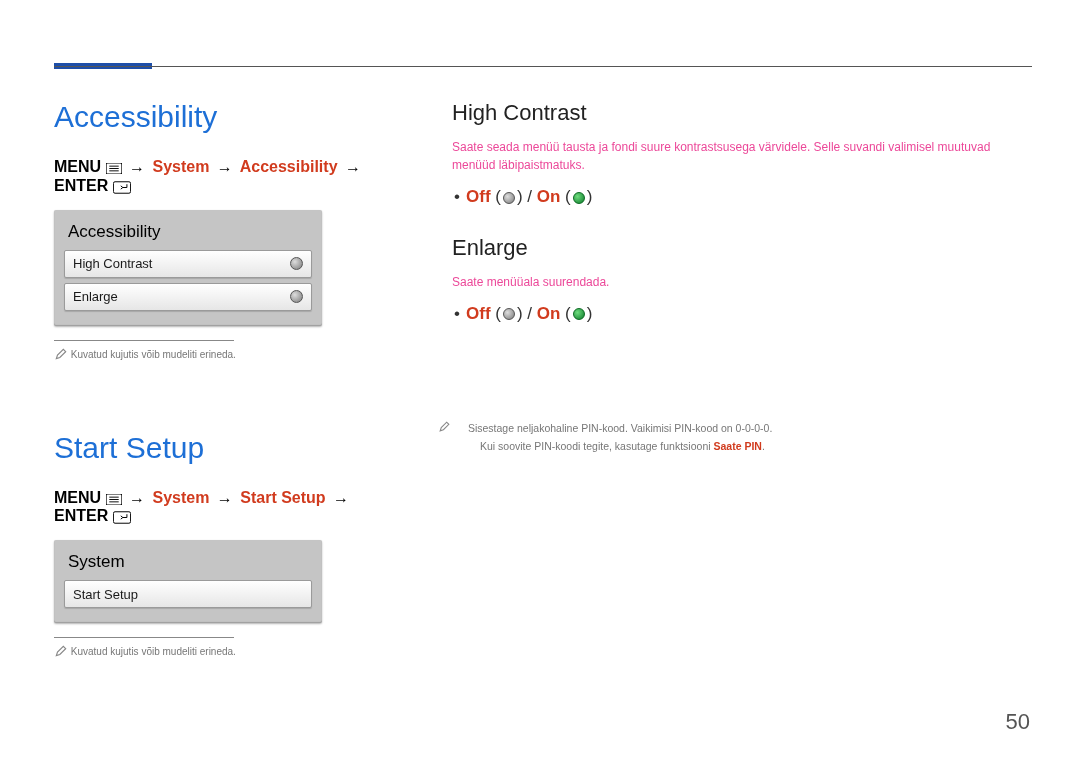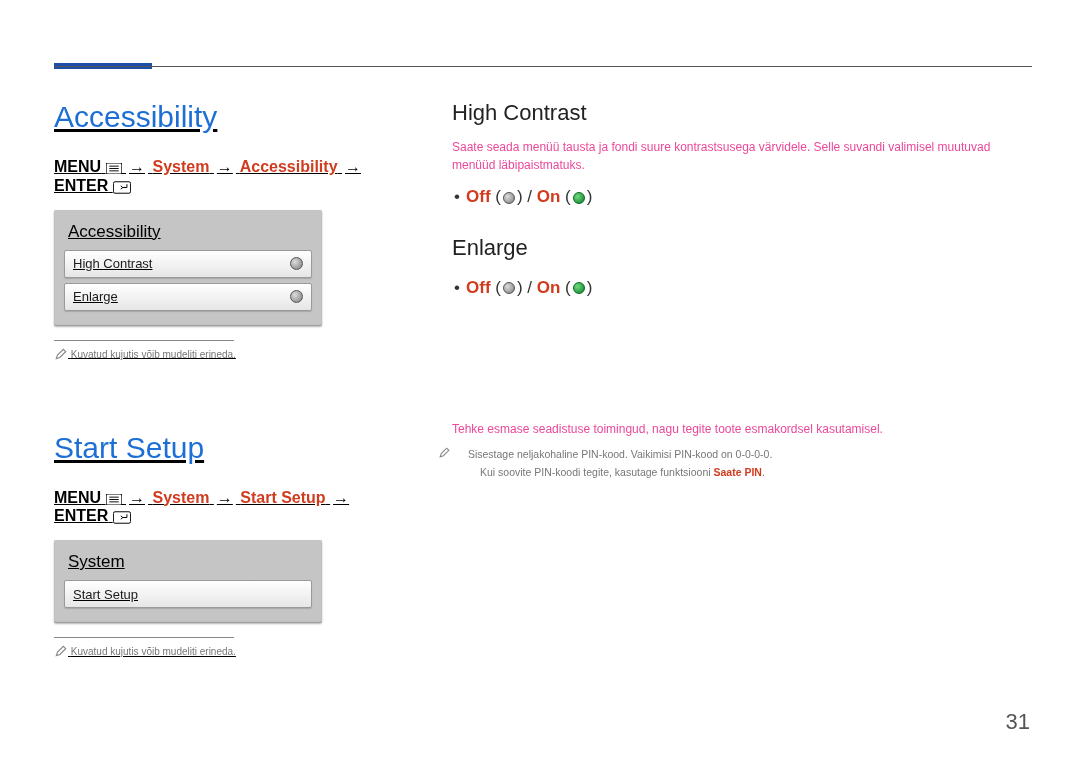--- a/index.html
+++ b/index.html
@@ -24,21 +24,20 @@
     top: 63px;
     width: 98px;
     height: 6px;
     background: #1d4ea8;
   }
   .col-left {
     position: absolute;
     left: 54px;
     top: 100px;
     width: 350px;
-    text-decoration: underline;
   }
   .col-right {
     position: absolute;
     left: 452px;
     top: 100px;
     width: 580px;
   }
   h1.section-title {
     color: #1d6fd6;
     font-size: 30px;
@@ -284,38 +283,38 @@
   <ul class="opts">
     <li>
       <span class="red">Off</span>
       (<span class="inline-dot grey"></span>) /
       <span class="red">On</span>
       (<span class="inline-dot green"></span>)
     </li>
   </ul>
 
   <h2 class="sub-heading">Enlarge</h2>
+  <div class="desc">Saate menüüala suurendada.</div>
   <ul class="opts">
     <li>
       <span class="red">Off</span>
       (<span class="inline-dot grey"></span>) /
       <span class="red">On</span>
       (<span class="inline-dot green"></span>)
     </li>
   </ul>
 </div>
 
 <div class="right-start">
-  <div class="desc">Tehke esmase seadistuse toimingud, nagu tegite toote esmakordsel kasutamisel.</div>
   <div class="note-r">
     <span class="pencil">
       <svg viewBox="0 0 12 12">
           <path d="M2 10 L3 7 L8 2 L10 4 L5 9 Z" fill="none" stroke="#888" stroke-width="1"></path>
         </svg>
     </span>
     <span>Sisestage neljakohaline PIN-kood. Vaikimisi PIN-kood on 0-0-0-0.</span><br>
     <span style="margin-left:14px">
       <span>Kui soovite PIN-koodi tegite, kasutage funktsiooni </span><span class="red">Saate PIN</span><span>.</span>
     </span>
   </div>
 </div>
 
-<div class="page-num">31</div>
+<div class="page-num">50</div>
 
 </body></html>

